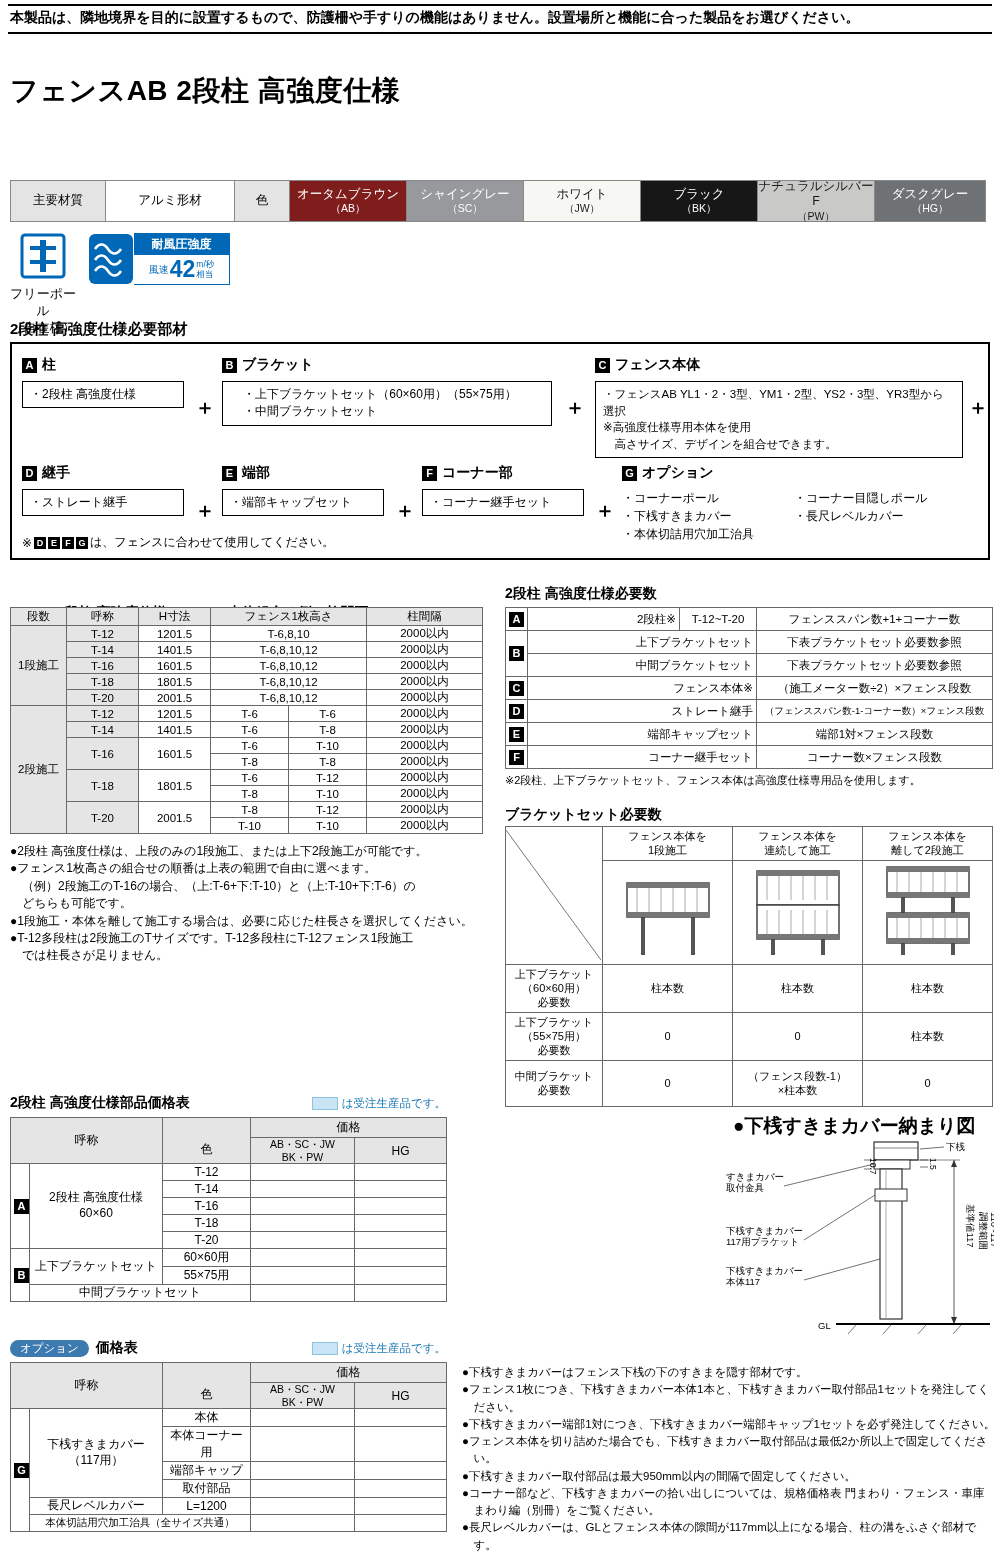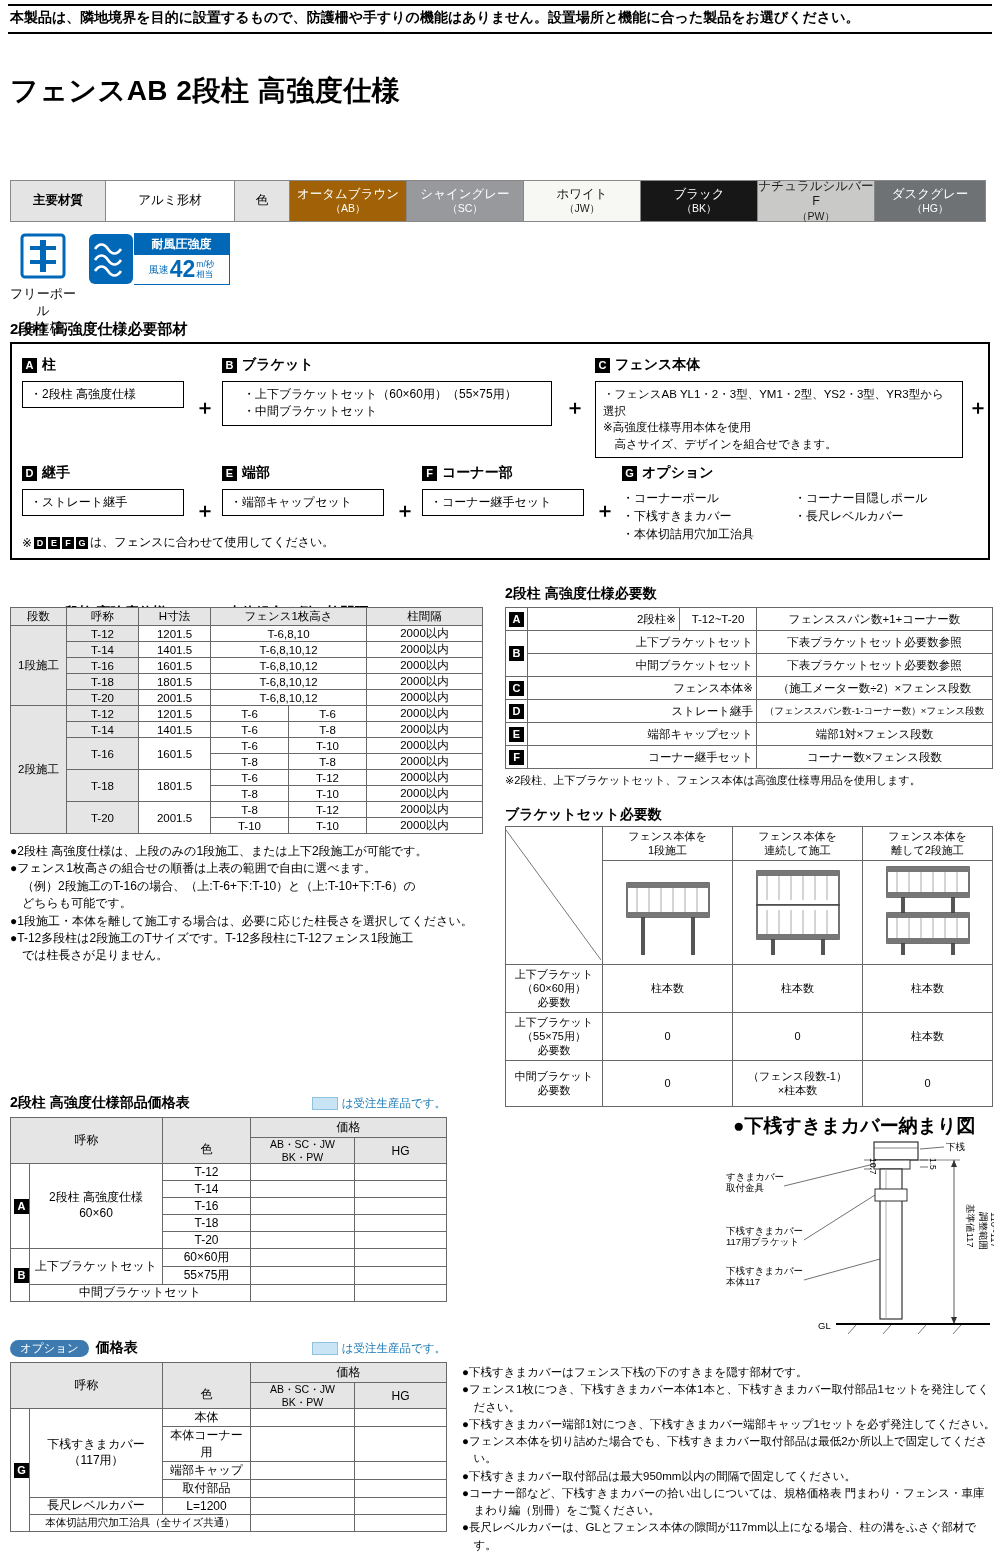--- a/index.html
+++ b/index.html
@@ -17,21 +17,21 @@
 
 
 .compat { position:absolute; left:10px; top:126px; width:708px; border:1px solid #84b7c9; padding:4px 10px 6px; }
 .compat-label { font-size:11.5px; margin-bottom:2px; }
 .compat-models { font-size:14px; font-weight:bold; }
 .compat-note { font-size:12px; margin-left:14px; }
 
 
 .mc-strip { position:absolute; left:10px; top:180px; display:flex; height:42px; font-size:12.5px; }
 .mc-cell { border:1px solid #888; margin-left:-1px; display:flex; flex-direction:column; justify-content:center; align-items:center; text-align:center; line-height:1.25; }
-.mc-cell:first-child { margin-left:0;font-weight:bold; }
+.mc-cell:first-child { margin-left:0; }
 .mc-h { background:#e4e4e4; }
 .w-mat { width:96px; } .w-matv { width:130px; background:#fff; } .w-col { width:56px; }
 .w-sw { width:118px; } .w-sw.last { width:112px; }
 .mc-code { font-size:10.5px; }
 
 
 .freepole { position:absolute; left:10px; top:233px; width:66px; text-align:center; }
 .fp-label { font-size:13px; line-height:1.3; margin-top:3px; }
 .windbadge { position:absolute; left:88px; top:233px; display:flex; height:52px; }
 .wb-text { width:96px; display:flex; flex-direction:column; border:1px solid #0068b7; border-left:none; }
@@ -139,21 +139,21 @@
 
   <div class="notice">本製品は、隣地境界を目的に設置するもので、防護柵や手すりの機能はありません。設置場所と機能に合った製品をお選びください。</div>
 
   <h1 class="title">フェンスAB 2段柱 高強度仕様</h1>
 
 
   <div class="mc-strip">
     <div class="mc-cell mc-h w-mat">主要材質</div>
     <div class="mc-cell w-matv">アルミ形材</div>
     <div class="mc-cell mc-h w-col">色</div>
-    <div class="mc-cell w-sw" style="background-color: #a16207; color: rgb(255, 255, 255);">
+    <div class="mc-cell w-sw" style="background-color: #7f1d1d; color: rgb(255, 255, 255);">
       <div class="mc-name">オータムブラウン</div>
       <div class="mc-code">（AB）</div>
     </div>
     <div class="mc-cell w-sw" style="background-color: rgb(151, 153, 156); color: rgb(255, 255, 255);">
       <div class="mc-name">シャイングレー</div>
       <div class="mc-code">（SC）</div>
     </div>
     <div class="mc-cell w-sw" style="background-color: rgb(247, 247, 243); color: rgb(26, 26, 26);">
       <div class="mc-name">ホワイト</div>
       <div class="mc-code">（JW）</div>

